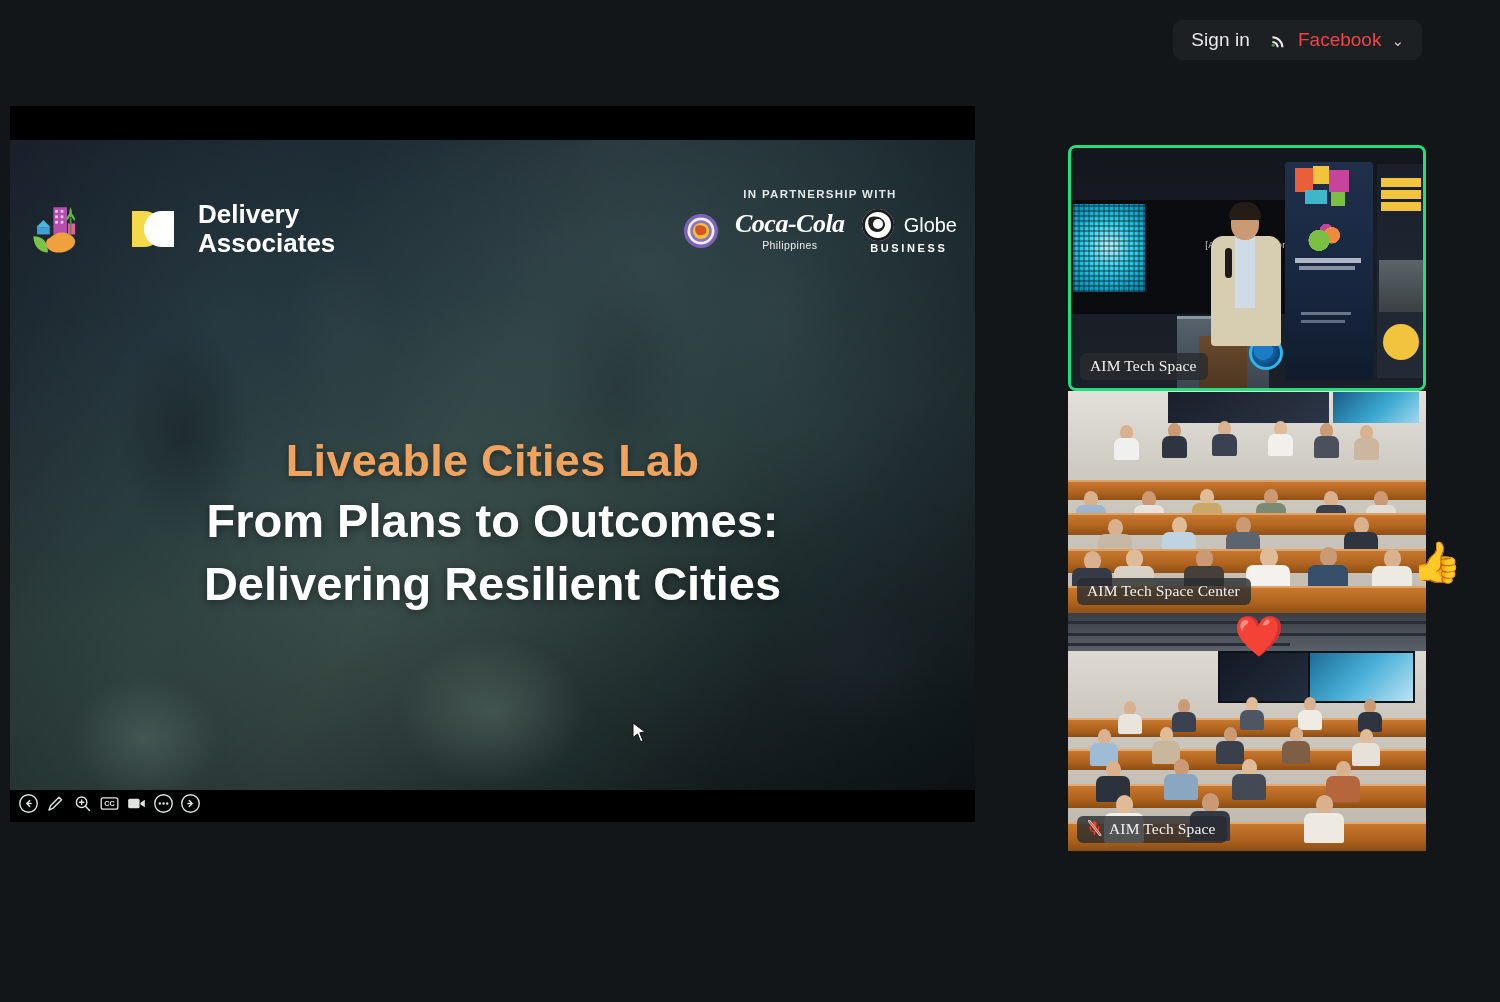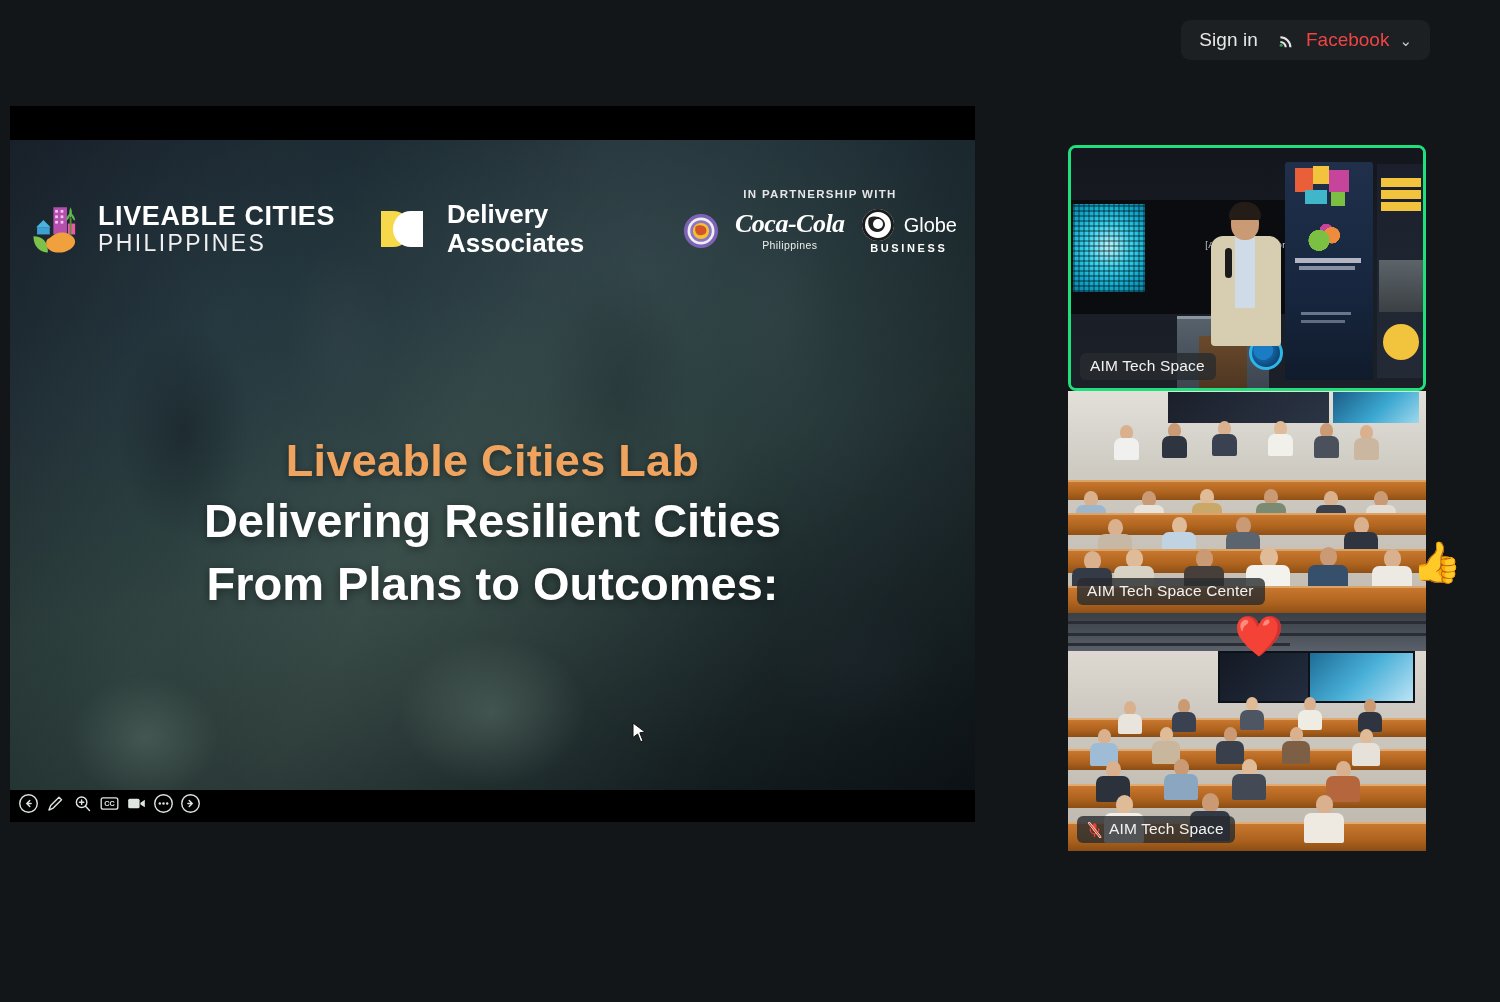--- a/index.html
+++ b/index.html
@@ -7,21 +7,21 @@
   html, body {
     width: 1500px; height: 1002px;
     background: #121619;
     font-family: "Liberation Sans", sans-serif;
     overflow: hidden;
   }
   #app { position: relative; width: 1500px; height: 1002px; background: #121619; }
 
   
   .topbar {
-    position: absolute; top: 0; left: 12px; width: 1436px; height: 78px;
+    position: absolute; top: 0; left: 4px; width: 1436px; height: 78px;
   }
   .account-pill {
     position: absolute; top: 20px; right: 18px; height: 40px;
     display: flex; align-items: center; gap: 18px;
     padding: 0 18px 0 16px;
     background: #1d2023; border-radius: 9px;
   }
   .signin-btn {
     color: #e8e8e8; font-size: 19px; letter-spacing: .1px;
     background: none; border: none; cursor: pointer;
@@ -138,23 +138,24 @@
 
   
   .tiles { position: absolute; left: 1068px; top: 145px; width: 358px; }
   .tile { position: relative; width: 358px; overflow: hidden; background: #0b0d0f; }
   .tile-1 { height: 246px; border: 3px solid #1fe07c; border-radius: 8px; }
   .tile-2 { height: 222px; }
   .tile-3 { height: 238px; }
 
   .tile-label {
     position: absolute; left: 9px; bottom: 8px; z-index: 6;
-    display: flex; align-items: flex-end; gap: 7px;
+    display: flex; align-items: flex-start; gap: 7px;
     background: rgba(40,44,48,.80); border-radius: 6px;
     padding: 4px 11px 5px 10px;
+    font-family: Liberation Serif, serif;
   }
   .tile-label span { color: #f2f2f2; font-size: 15.5px; letter-spacing: .15px; }
   .mute-ic { width: 15px; height: 16px; display: block; }
 
   
   .t1-bg {
     position: absolute; inset: 0;
     background: linear-gradient(180deg,#13161c 0%, #191d26 45%, #1b1f28 100%);
   }
   .t1-screen {
@@ -302,24 +303,20 @@
               <rect x="44" y="26" width="8" height="12" fill="#ec5aa6"></rect>
               <path d="M10 30h14v8H10z" fill="#3f9fd0"></path>
               <path d="M17 22l8 8H9z" fill="#49b3dd"></path>
               <path d="M47 8c2 4 2 8 0 12-2-4-2-8 0-12z" fill="#5cba4a"></path>
               <path d="M47 14c3 2 5 5 5 9-3-2-5-5-5-9z" fill="#5cba4a"></path>
               <path d="M47 14c-3 2-5 5-5 9 3-2 5-5 5-9z" fill="#5cba4a"></path>
               <rect x="46" y="20" width="2" height="18" fill="#5a8f3a"></rect>
               <path d="M6 40c0 12 8 18 16 18 0-12-6-18-16-18z" fill="#7cc24a"></path>
               <path d="M24 42c6-6 14-8 22-4 4 2 6 5 6 8 0 6-8 12-18 12-8 0-14-4-14-10 0-3 1-5 4-6z" fill="#f0a03c"></path>
             </svg>
-            <div>
-              <div class="lc-text-1">LIVEABLE CITIES</div>
-              <div class="lc-text-2">PHILIPPINES</div>
-            </div>
           </div>
 
           <div class="da-logo">
             <svg class="da-mark" viewBox="0 0 56 40">
               <path d="M2 2h12a18 18 0 0 1 0 36H2z" fill="#f5d94b"></path>
               <path d="M32 2h12v36H32a18 18 0 0 1 0-36z" fill="#ffffff"></path>
             </svg>
             <div>
               <div class="da-text">Delivery</div>
               <div class="da-text">Associates</div>
@@ -351,22 +348,22 @@
                 </svg>
                 <div class="globe-name">Globe</div>
               </div>
               <div class="globe-sub">BUSINESS</div>
             </div>
           </div>
         </div>
 
         <div class="titleblock">
           <div class="t-lab">Liveable Cities Lab</div>
+          <div class="t-main">From Plans to Outcomes:</div>
           <div class="t-main">Delivering Resilient Cities</div>
-          <div class="t-main">From Plans to Outcomes:</div>
         </div>
 
       </div>
     </div>
 
     <div class="slide-toolbar">
       <button class="tb-btn">
         <svg viewBox="0 0 24 24" fill="none" stroke="#dfe6e2" stroke-width="1.6">
           <circle cx="12" cy="12" r="10"></circle>
           <path d="M13.5 8.5L10 12l3.5 3.5M10 12h5" stroke-linecap="round" stroke-linejoin="round"></path>

